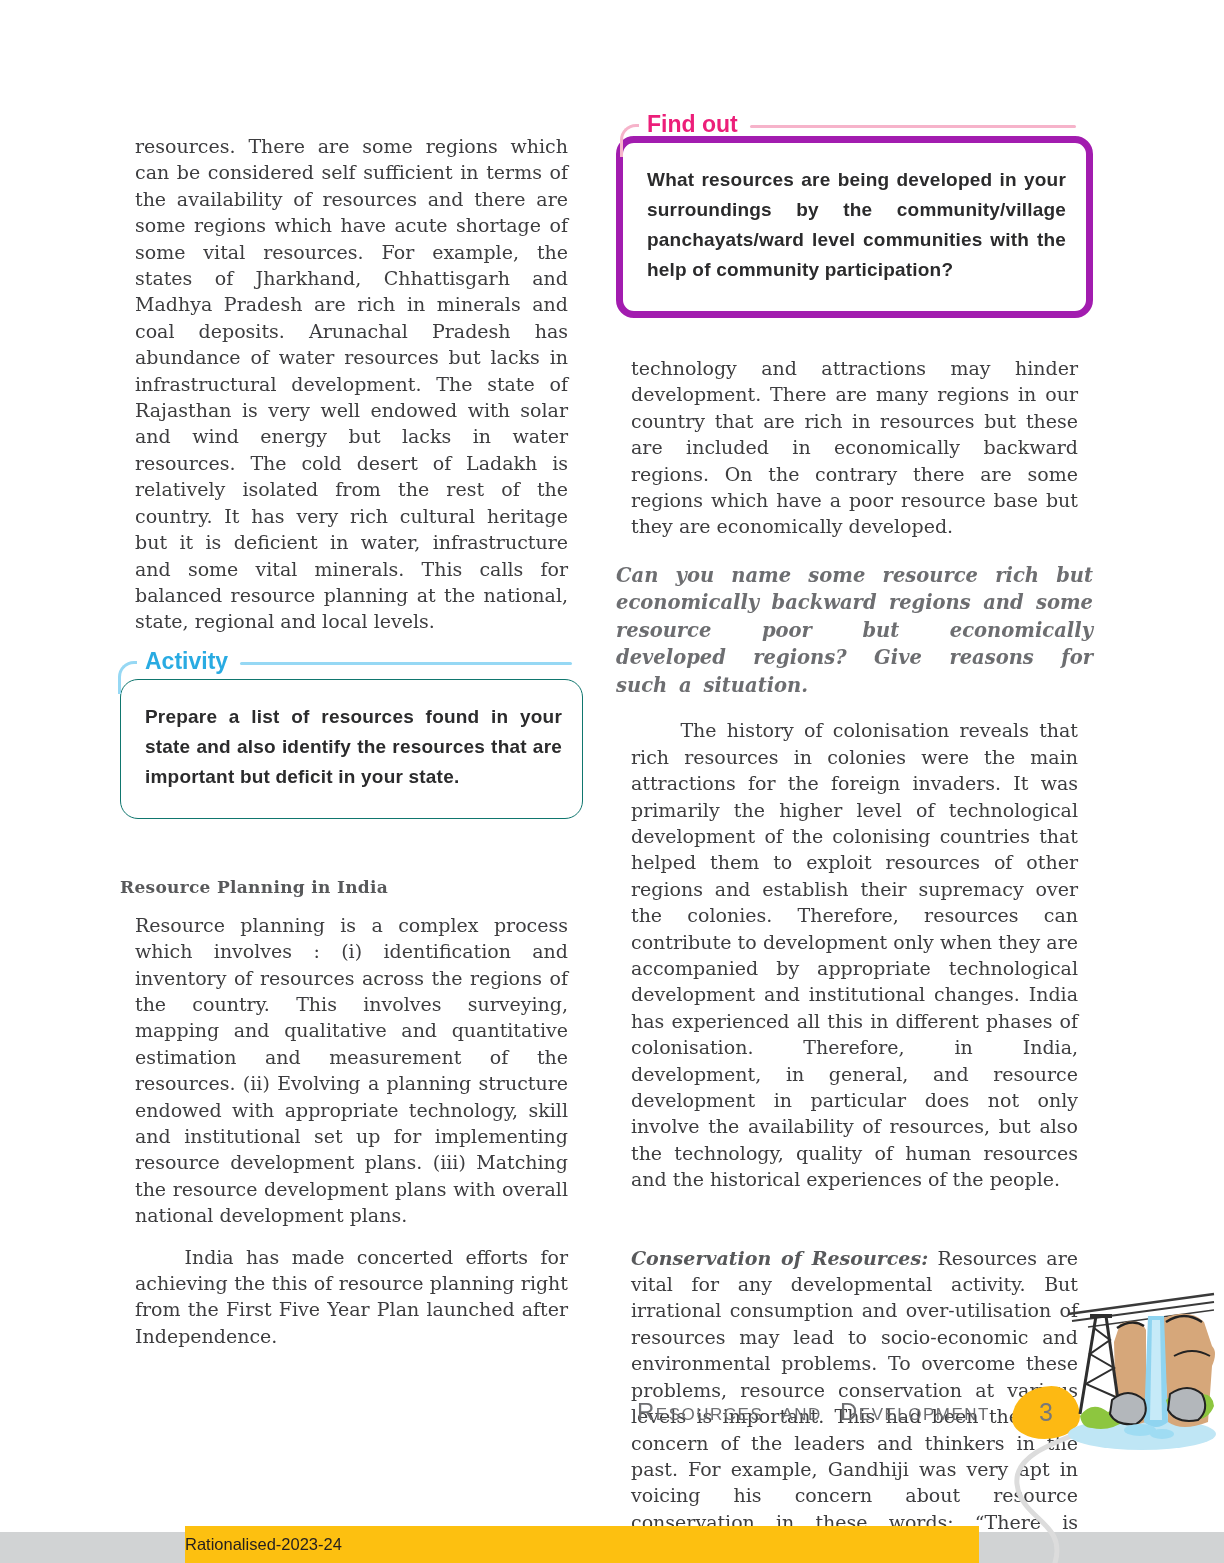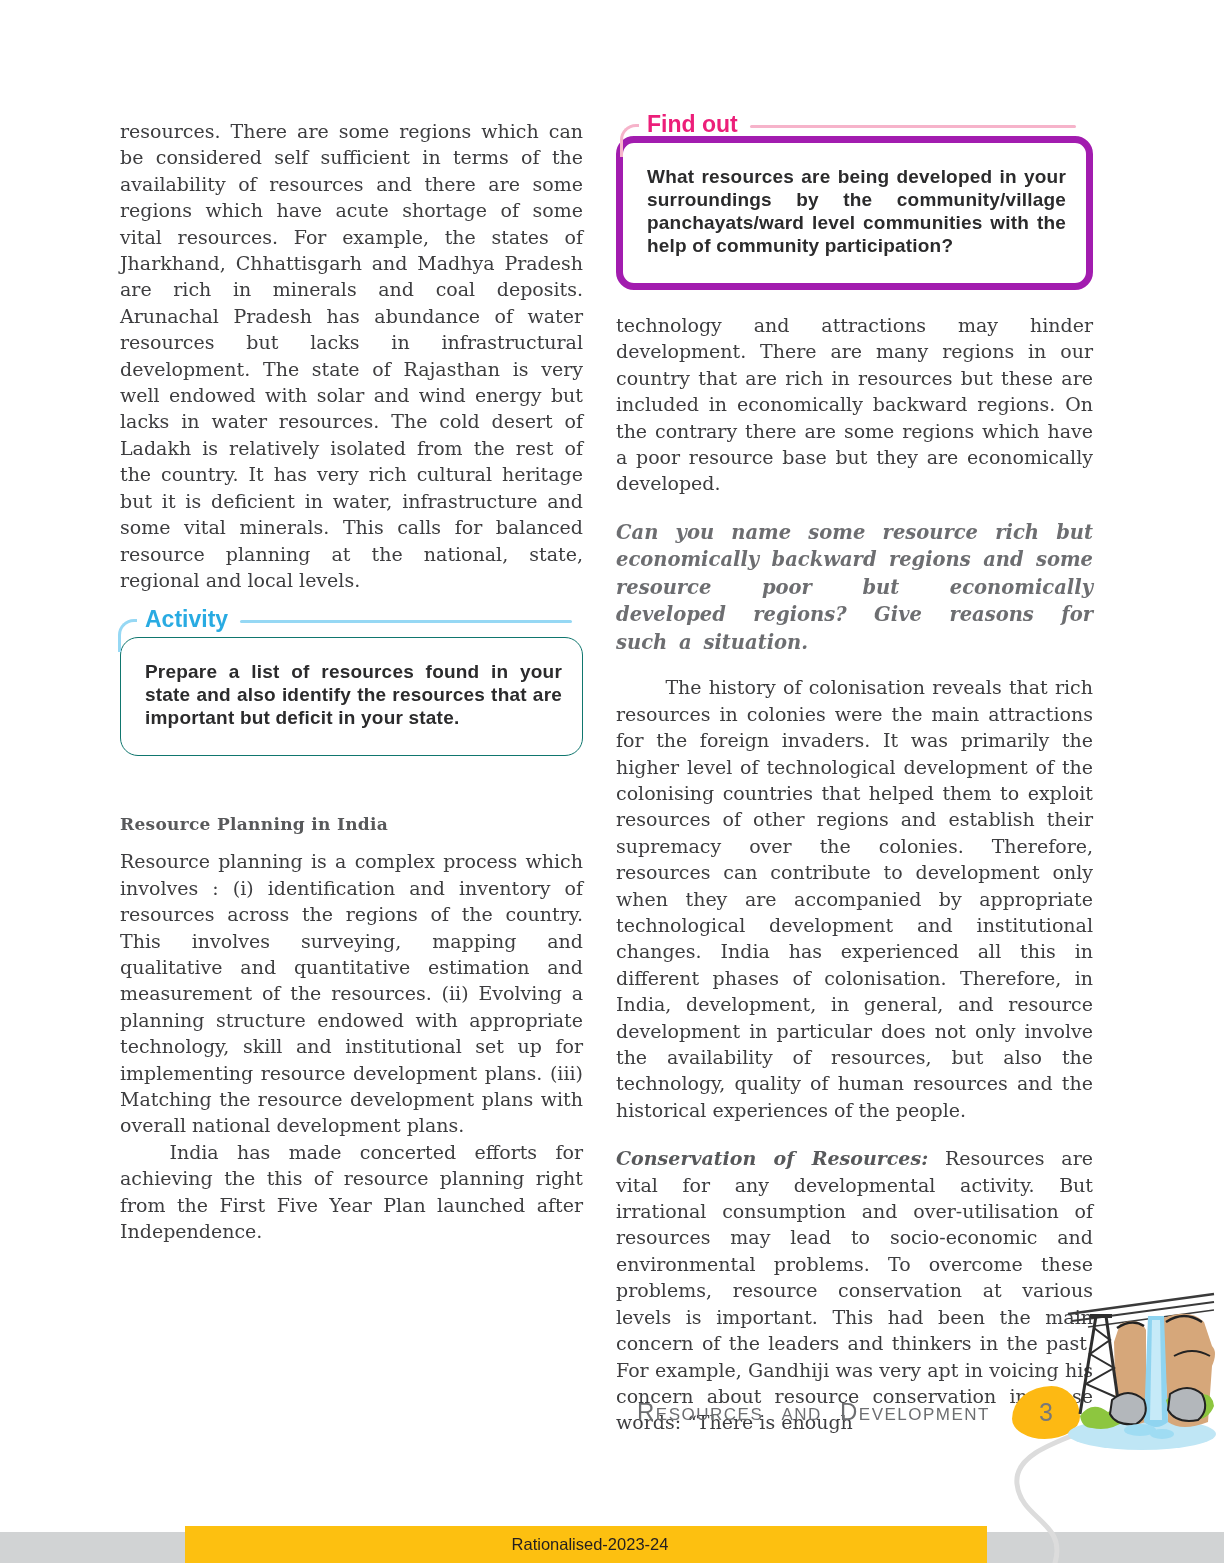--- a/index.html
+++ b/index.html
@@ -5,21 +5,21 @@
   html,body { margin:0; padding:0; background:#fff; }
   .page {
     position:relative; width:1224px; height:1563px; background:#ffffff;
     font-family:"DejaVu Serif", serif; overflow:hidden;
   }
   
   .col { position:absolute; top:118px; }
   .col-left  { left:120px; width:463px; }
   .col-right { left:616px; width:477px; }
   p.body {
-    margin:0; font-size:19px; line-height:26.4px; text-align:justify;
+    margin:15px; font-size:19px; line-height:26.4px; text-align:justify;
     color:#3d3d3f;
   }
   p.indent { text-indent:2.6em; }
   .section-heading {
     font-size:17px; font-weight:bold; color:#58595b;
     margin:0 0 14px 0; letter-spacing:0.3px;
   }
   .question {
     margin:22px 0 18px 0; font-size:19.5px; line-height:27.5px;
     font-style:italic; font-weight:bold; color:#6d6e71;
@@ -47,21 +47,21 @@
     font-family:"Liberation Sans", sans-serif; font-weight:bold;
     font-size:23px; margin:0 12px 6px 8px; white-space:nowrap;
   }
   .pink .box-label { color:#ec1e79; }
   .blue .box-label { color:#29abe2; }
   .head-rule { flex:1; height:3px; border-radius:2px; margin-bottom:2px; }
   .pink .head-rule { background:#f6b3ca; }
   .blue .head-rule { background:#96d8f4; }
   .box-body {
     font-family:"Liberation Sans", sans-serif; font-size:19px;
-    line-height:23px; font-weight:600; color:#2b2b2c;
+    line-height:30px; font-weight:600; color:#2b2b2c;
     text-align:justify; letter-spacing:0.2px;
     padding:22px 20px 26px 24px;
   }
 
   
   .chapter-title {
     position:absolute; top:1398px; right:234px;
     font-family:"Liberation Sans", sans-serif; font-variant:small-caps;
     font-size:24px; letter-spacing:1.5px; word-spacing:10px;
     color:#6d6e71;
@@ -79,21 +79,21 @@
     position:absolute; left:1062px; top:1282px; width:156px; height:178px;
   }
   .cord { position:absolute; left:915px; top:1400px; pointer-events:none; }
 
   .bottom-bar {
     position:absolute; left:0; bottom:0; width:1224px; height:31px;
     background:#d1d3d4;
   }
   .bottom-bar-yellow {
     position:absolute; left:185px; bottom:0; width:794px; height:37px;
-    background:#fdc010; display:flex; align-items:center; justify-content:center;padding-left:8px;
+    background:#fdc010; display:flex; align-items:center; 
   }
   .bottom-bar-text {
     font-family:"Liberation Sans", sans-serif; font-size:16.5px; color:#231f20;
   }
 </style>
 </head>
 <body>
 
 <div class="page">
 

